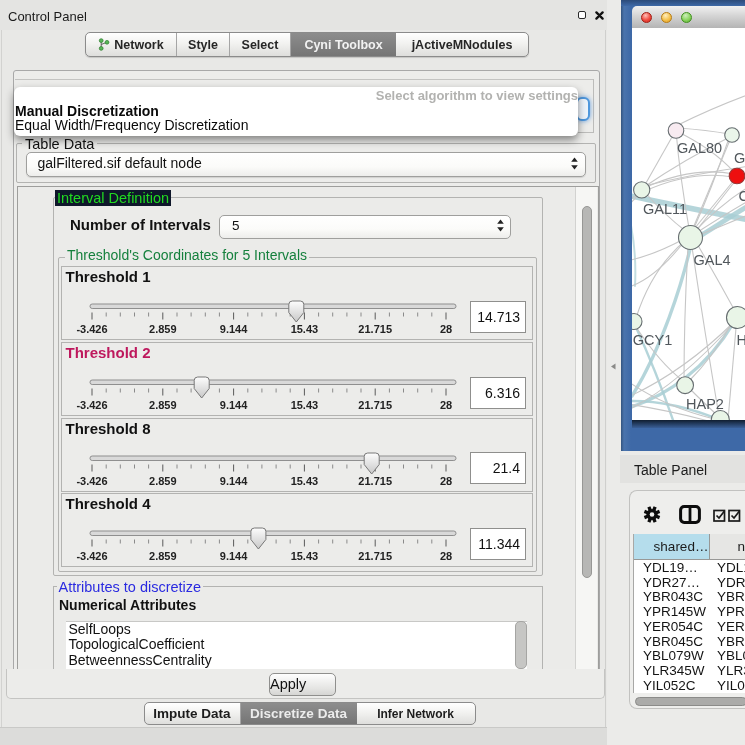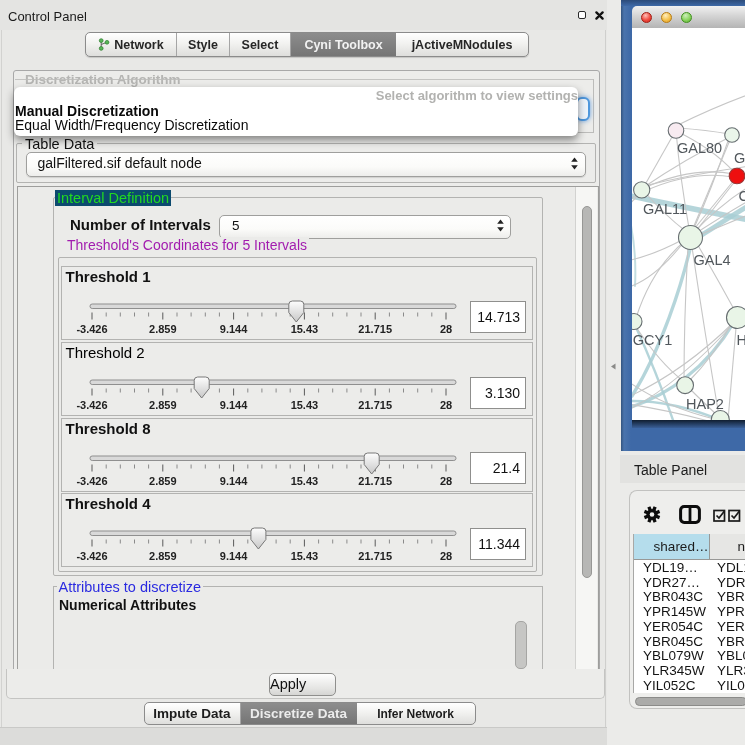--- a/index.html
+++ b/index.html
@@ -42,52 +42,51 @@
       </div>
   <div style="flex:1;display:flex;align-items:center;justify-content:center;">
         <span style="font-size:12.5px;color:#262626;">jActiveMNodules</span>
       </div>
 </div>
 
 <div class="abs" style="left:13px;top:70px;width:585px;height:601px;border:1px solid #a8a8a8;border-radius:3px;background:#ececea;"></div>
 <div class="abs" style="left:1px;top:30px;width:1px;height:715px;background:#d2d2d0;"></div>
 <div class="abs" style="left:604.5px;top:30px;width:1px;height:715px;background:#cfcfcd;"></div>
 
-<div class="abs" style="left:25px;top:72px;font-size:13.5px;font-weight:bold;color:#b5b5b3;">Discretization Algorithm</div>
 <div class="abs" style="left:15px;top:79px;width:579px;height:1px;background:#bcbcba;opacity:0.85;"></div>
 <div class="abs" style="left:593px;top:79px;width:1px;height:54px;background:#bcbcba;"></div>
 
 <div class="abs" style="left:16px;top:143px;width:578px;height:38px;border:1px solid #b3b3b1;border-radius:2px;"></div>
 <div class="abs" style="left:22px;top:135.5px;font-size:14.5px;color:#111;background:#ececea;padding:0 3px;">Table Data</div>
 
 <div class="abs" style="left:26px;top:152px;width:558px;height:22.5px;border:1px solid #9f9f9d;border-radius:5px;background:linear-gradient(180deg,#ffffff 0%,#fbfbf9 60%,#ededeb 100%);box-shadow:0 1px 1px rgba(0,0,0,0.12);"></div>
 <div class="abs" style="left:37.5px;top:154.5px;font-size:14px;color:#111;">galFiltered.sif default node</div>
 <svg class="abs" style="left:570px;top:157px;" width="9" height="13" viewBox="0 0 9 13">
   <path d="M4.5 0.5 L7.8 4.8 L1.2 4.8 Z" fill="#222"></path>
   <path d="M4.5 12.5 L7.8 8.2 L1.2 8.2 Z" fill="#222"></path>
 </svg>
 
 <div class="abs" style="left:17px;top:186px;width:580px;height:485px;border:1px solid #9e9e9c;background:#ebebe9;"></div>
 
 <div class="abs" style="left:575px;top:187px;width:21px;height:483px;background:#f6f6f4;border-left:1px solid #d2d2d0;"></div>
 <div class="abs" style="left:581.5px;top:206px;width:8px;height:370px;background:#b7b7b5;border:1px solid #979795;border-radius:6px;"></div>
 
 <div class="abs" style="left:52.5px;top:197px;width:488.5px;height:377px;border:1px solid #b3b3b1;border-radius:2px;"></div>
-<div class="abs" style="left:55px;top:190px;font-size:14.5px;color:#21d921;background:#0c4a6e;padding:0 2px;">Interval Definition</div>
+<div class="abs" style="left:55px;top:190px;font-size:14.5px;color:#21d921;background:#0f172a;padding:0 2px;">Interval Definition</div>
 
 <div class="abs" style="left:70px;top:216px;font-size:15px;font-weight:bold;color:#111;">Number of Intervals</div>
 <div class="abs" style="left:219px;top:214.5px;width:290px;height:22px;border:1px solid #9f9f9d;border-radius:5px;background:linear-gradient(180deg,#ffffff 0%,#fbfbf9 60%,#ededeb 100%);"></div>
 <div class="abs" style="left:232px;top:218px;font-size:13.5px;color:#111;">5</div>
 <svg class="abs" style="left:496px;top:219px;" width="9" height="13" viewBox="0 0 9 13">
   <path d="M4.5 0.5 L7.8 4.8 L1.2 4.8 Z" fill="#222"></path>
   <path d="M4.5 12.5 L7.8 8.2 L1.2 8.2 Z" fill="#222"></path>
 </svg>
 
 <div class="abs" style="left:57.5px;top:257px;width:477px;height:313px;border:1px solid #b3b3b1;border-radius:2px;"></div>
-<div class="abs" style="left:65px;top:237px;font-size:14px;color:#a21caf;background:#ebebe9;padding:0 2px;">Threshold's Coordinates for 5 Intervals</div>
+<div class="abs" style="left:65px;top:247px;font-size:14px;color:#15803d;background:#ebebe9;padding:0 2px;">Threshold's Coordinates for 5 Intervals</div>
 
 <div class="abs" style="left:61px;top:266.0px;width:469.5px;height:72px;border:1px solid #b3b3b1;background:#ececea;"></div>
 <div class="abs" style="left:65.5px;top:268px;font-size:15px;font-weight:bold;color:#111;">Threshold 1</div>
 <svg class="abs" style="left:63px;top:298.0px;" width="440" height="42" viewBox="0 0 440 42">
       <defs>
         <linearGradient id="thg" x1="0" y1="0" x2="0" y2="1">
           <stop offset="0" stop-color="#fdfdfd"></stop>
           <stop offset="1" stop-color="#c8c8c8"></stop>
         </linearGradient>
       </defs>
@@ -123,21 +122,21 @@
       <text x="170.6" y="34.5" text-anchor="middle" font-size="11" font-weight="bold" fill="#222" font-family="Liberation Sans, sans-serif">9.144</text>
       <text x="241.4" y="34.5" text-anchor="middle" font-size="11" font-weight="bold" fill="#222" font-family="Liberation Sans, sans-serif">15.43</text>
       <text x="312.2" y="34.5" text-anchor="middle" font-size="11" font-weight="bold" fill="#222" font-family="Liberation Sans, sans-serif">21.715</text>
       <text x="383.0" y="34.5" text-anchor="middle" font-size="11" font-weight="bold" fill="#222" font-family="Liberation Sans, sans-serif">28</text>
       <path d="M 225.8 6.5 Q 225.8 3 229.3 3 L 237.3 3 Q 240.8 3 240.8 6.5 L 240.8 14.5 L 233.3 24 L 225.8 14.5 Z" fill="url(#thg)" stroke="#787878" stroke-width="1"></path>
     </svg>
 <div class="abs" style="left:470px;top:300.5px;width:56px;height:32px;background:#fff;border:1px solid #8f8f8d;box-sizing:border-box;display:flex;align-items:center;justify-content:flex-end;">
       <span style="font-size:14px;color:#111;padding-right:5px;">14.713</span>
     </div>
 <div class="abs" style="left:61px;top:342.0px;width:469.5px;height:72px;border:1px solid #b3b3b1;background:#ececea;"></div>
-<div class="abs" style="left:65.5px;top:344px;font-size:15px;font-weight:normal;color:#000000;">Threshold 2</div>
+<div class="abs" style="left:65.5px;top:344px;font-size:15px;font-weight:bold;color:#be185d;">Threshold 2</div>
 <svg class="abs" style="left:63px;top:374.0px;" width="440" height="42" viewBox="0 0 440 42">
       <defs>
         <linearGradient id="thg" x1="0" y1="0" x2="0" y2="1">
           <stop offset="0" stop-color="#fdfdfd"></stop>
           <stop offset="1" stop-color="#c8c8c8"></stop>
         </linearGradient>
       </defs>
       <rect x="27" y="6" width="366" height="4.5" rx="2.2" fill="#d9d9d9" stroke="#8f8f8f" stroke-width="1"></rect>
       <line x1="29.0" y1="14.5" x2="29.0" y2="21.5" stroke="#5a5a5a" stroke-width="1"></line>
       <line x1="43.2" y1="14.5" x2="43.2" y2="18.5" stroke="#8a8a8a" stroke-width="1"></line>
@@ -167,21 +166,21 @@
       <line x1="383.0" y1="14.5" x2="383.0" y2="21.5" stroke="#5a5a5a" stroke-width="1"></line>
       <text x="29.0" y="34.5" text-anchor="middle" font-size="11" font-weight="bold" fill="#222" font-family="Liberation Sans, sans-serif">-3.426</text>
       <text x="99.8" y="34.5" text-anchor="middle" font-size="11" font-weight="bold" fill="#222" font-family="Liberation Sans, sans-serif">2.859</text>
       <text x="170.6" y="34.5" text-anchor="middle" font-size="11" font-weight="bold" fill="#222" font-family="Liberation Sans, sans-serif">9.144</text>
       <text x="241.4" y="34.5" text-anchor="middle" font-size="11" font-weight="bold" fill="#222" font-family="Liberation Sans, sans-serif">15.43</text>
       <text x="312.2" y="34.5" text-anchor="middle" font-size="11" font-weight="bold" fill="#222" font-family="Liberation Sans, sans-serif">21.715</text>
       <text x="383.0" y="34.5" text-anchor="middle" font-size="11" font-weight="bold" fill="#222" font-family="Liberation Sans, sans-serif">28</text>
       <path d="M 131.2 6.5 Q 131.2 3 134.7 3 L 142.7 3 Q 146.2 3 146.2 6.5 L 146.2 14.5 L 138.7 24 L 131.2 14.5 Z" fill="url(#thg)" stroke="#787878" stroke-width="1"></path>
     </svg>
 <div class="abs" style="left:470px;top:376.5px;width:56px;height:32px;background:#fff;border:1px solid #8f8f8d;box-sizing:border-box;display:flex;align-items:center;justify-content:flex-end;">
-      <span style="font-size:14px;color:#111;padding-right:5px;">3.130</span>
+      <span style="font-size:14px;color:#111;padding-right:5px;">6.316</span>
     </div>
 <div class="abs" style="left:61px;top:417.5px;width:469.5px;height:72px;border:1px solid #b3b3b1;background:#ececea;"></div>
 <div class="abs" style="left:65.5px;top:419.5px;font-size:15px;font-weight:bold;color:#111;">Threshold 8</div>
 <svg class="abs" style="left:63px;top:449.5px;" width="440" height="42" viewBox="0 0 440 42">
       <defs>
         <linearGradient id="thg" x1="0" y1="0" x2="0" y2="1">
           <stop offset="0" stop-color="#fdfdfd"></stop>
           <stop offset="1" stop-color="#c8c8c8"></stop>
         </linearGradient>
       </defs>
@@ -268,20 +267,23 @@
       <path d="M 187.9 6.5 Q 187.9 3 191.4 3 L 199.4 3 Q 202.9 3 202.9 6.5 L 202.9 14.5 L 195.4 24 L 187.9 14.5 Z" fill="url(#thg)" stroke="#787878" stroke-width="1"></path>
     </svg>
 <div class="abs" style="left:470px;top:527.5px;width:56px;height:32px;background:#fff;border:1px solid #8f8f8d;box-sizing:border-box;display:flex;align-items:center;justify-content:flex-end;">
       <span style="font-size:14px;color:#111;padding-right:5px;">11.344</span>
     </div>
 
 <div class="abs" style="left:52.5px;top:585.5px;width:488.5px;height:85px;border:1px solid #b3b3b1;"></div>
 <div class="abs" style="left:56.5px;top:578.5px;font-size:14.5px;color:#2a2ae0;background:#ebebe9;padding:0 2px;">Attributes to discretize</div>
 <div class="abs" style="left:59px;top:596.5px;font-size:14px;font-weight:bold;color:#111;">Numerical Attributes</div>
 
+<div class="abs" style="left:66px;top:620.5px;width:461px;height:48px;background:#ffffff;border-top:1px solid #c8c8c6;overflow:hidden;">
+  <div style="font-size:14px;color:#111;padding:0 0 0 2.5px;line-height:15.8px;">SelfLoops<br>TopologicalCoefficient<br>BetweennessCentrality</div>
+</div>
 <div class="abs" style="left:514.5px;top:621px;width:10px;height:46px;background:#c6c6c4;border:1px solid #a5a5a3;border-radius:5px;"></div>
 
 <div class="abs" style="left:6px;top:668.5px;width:596.5px;height:29px;background:#ececea;border:1px solid #c4c4c2;border-top:none;border-radius:0 0 5px 5px;"></div>
 <div class="abs" style="left:269px;top:672.5px;width:65px;height:21px;border:1px solid #8f8f8d;border-radius:5px;background:linear-gradient(180deg,#fefefe,#e4e4e2 70%,#d5d5d3);display:flex;align-items:center;justify-content:flex-start;">
       <span style="font-size:14.5px;color:#111;">Apply</span>
     </div>
 
 <div class="abs" style="left:143.5px;top:702px;width:330px;height:21px;border:1px solid #8b8b8b;border-radius:5px;background:linear-gradient(180deg,#ffffff 0%,#f2f2f0 45%,#dededc 100%);overflow:hidden;display:flex;">
   <div style="width:95px;border-right:1px solid #a5a5a5;display:flex;align-items:center;justify-content:center;">
         <span style="font-size:13.5px;font-weight:bold;color:#1c1c1c;">Impute Data</span>

